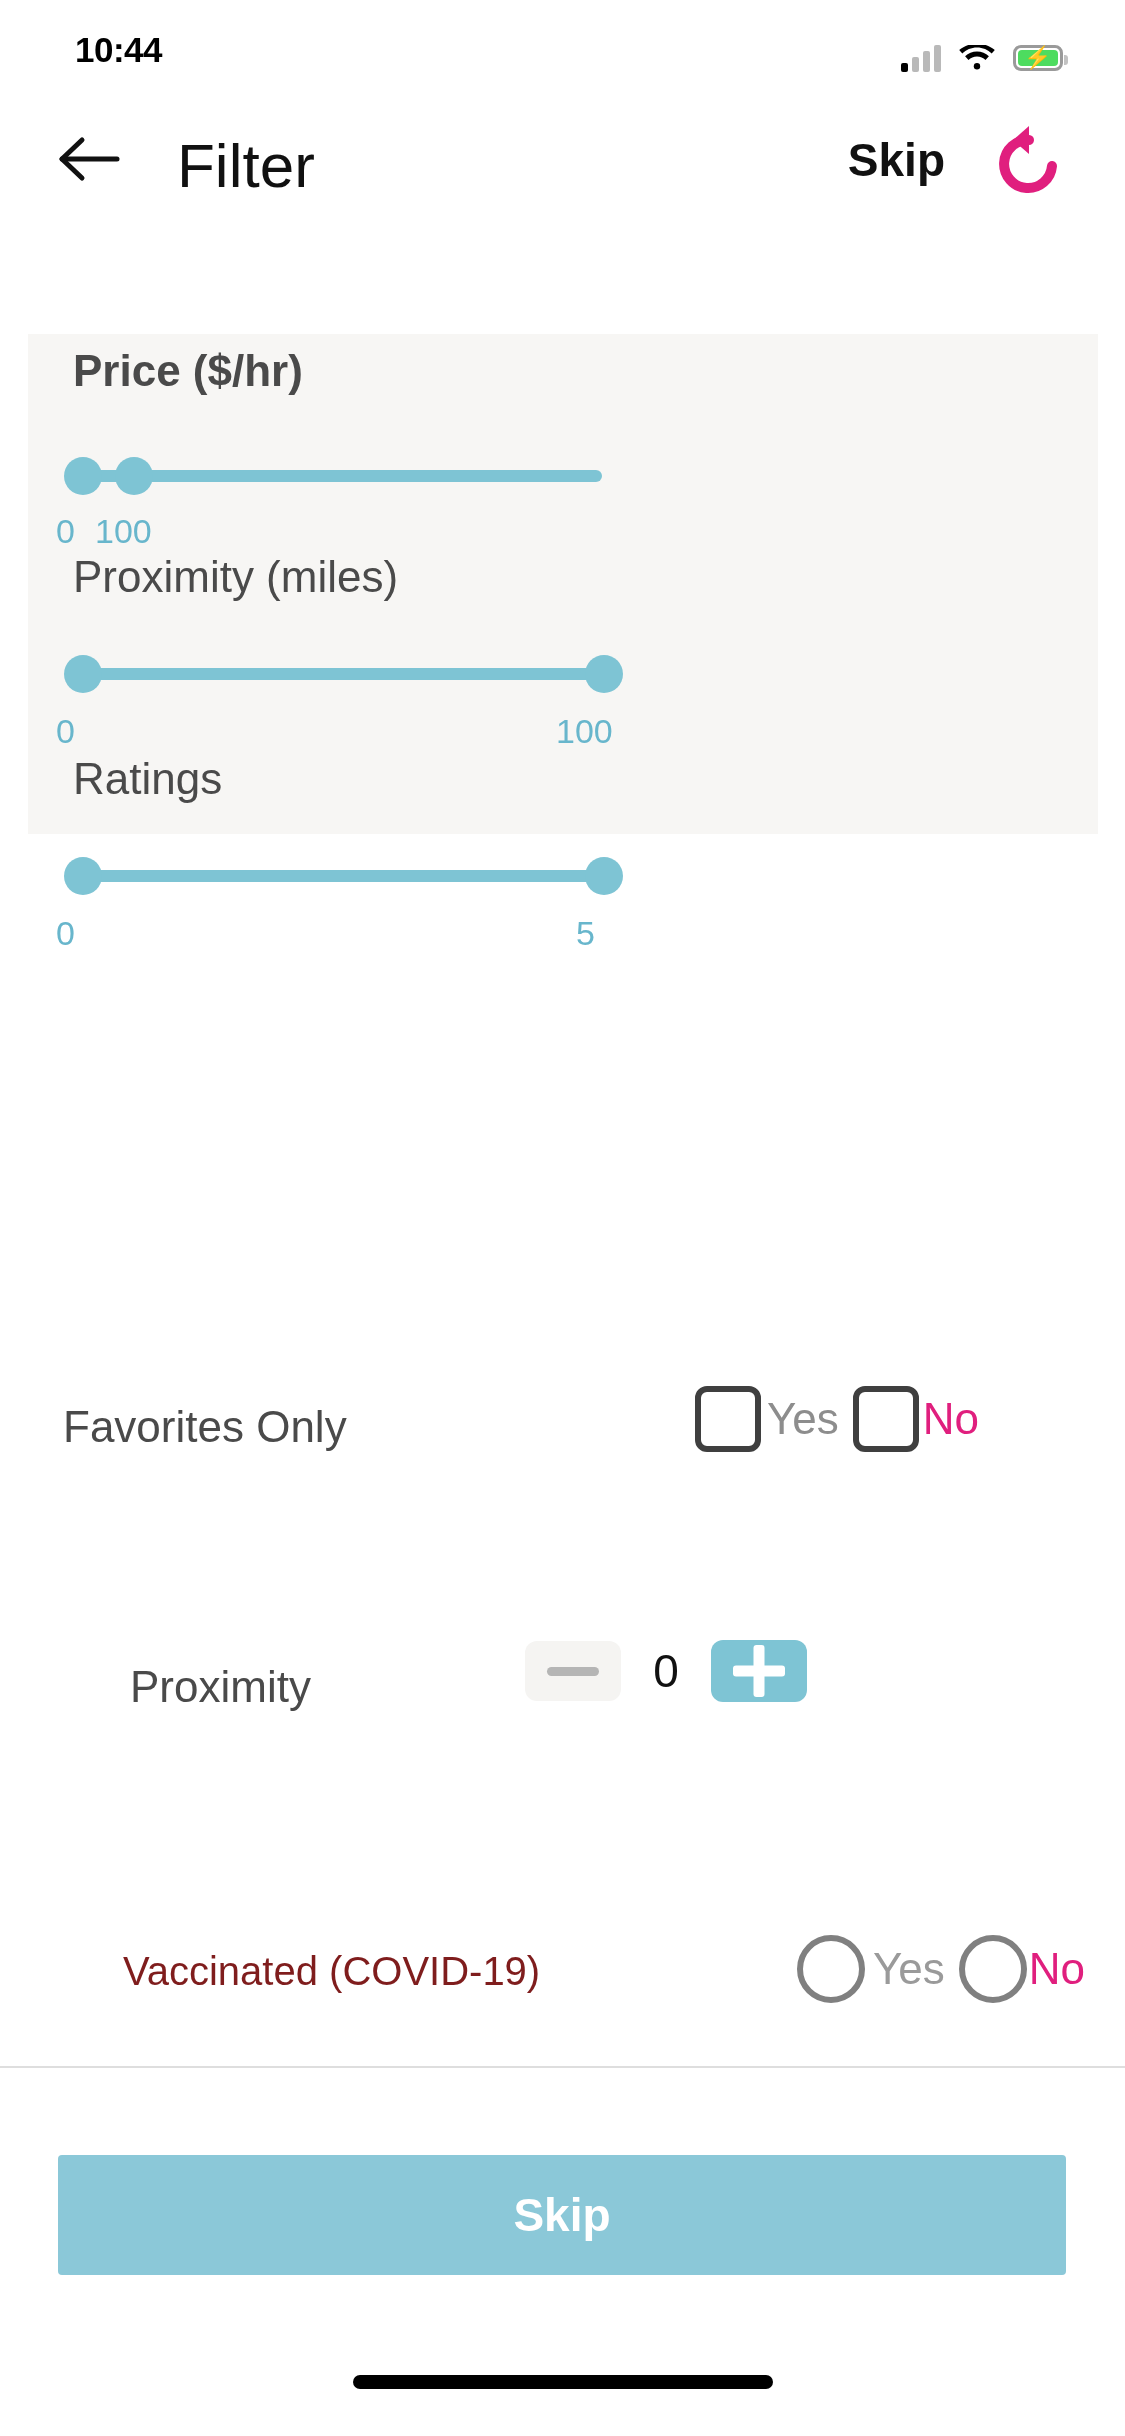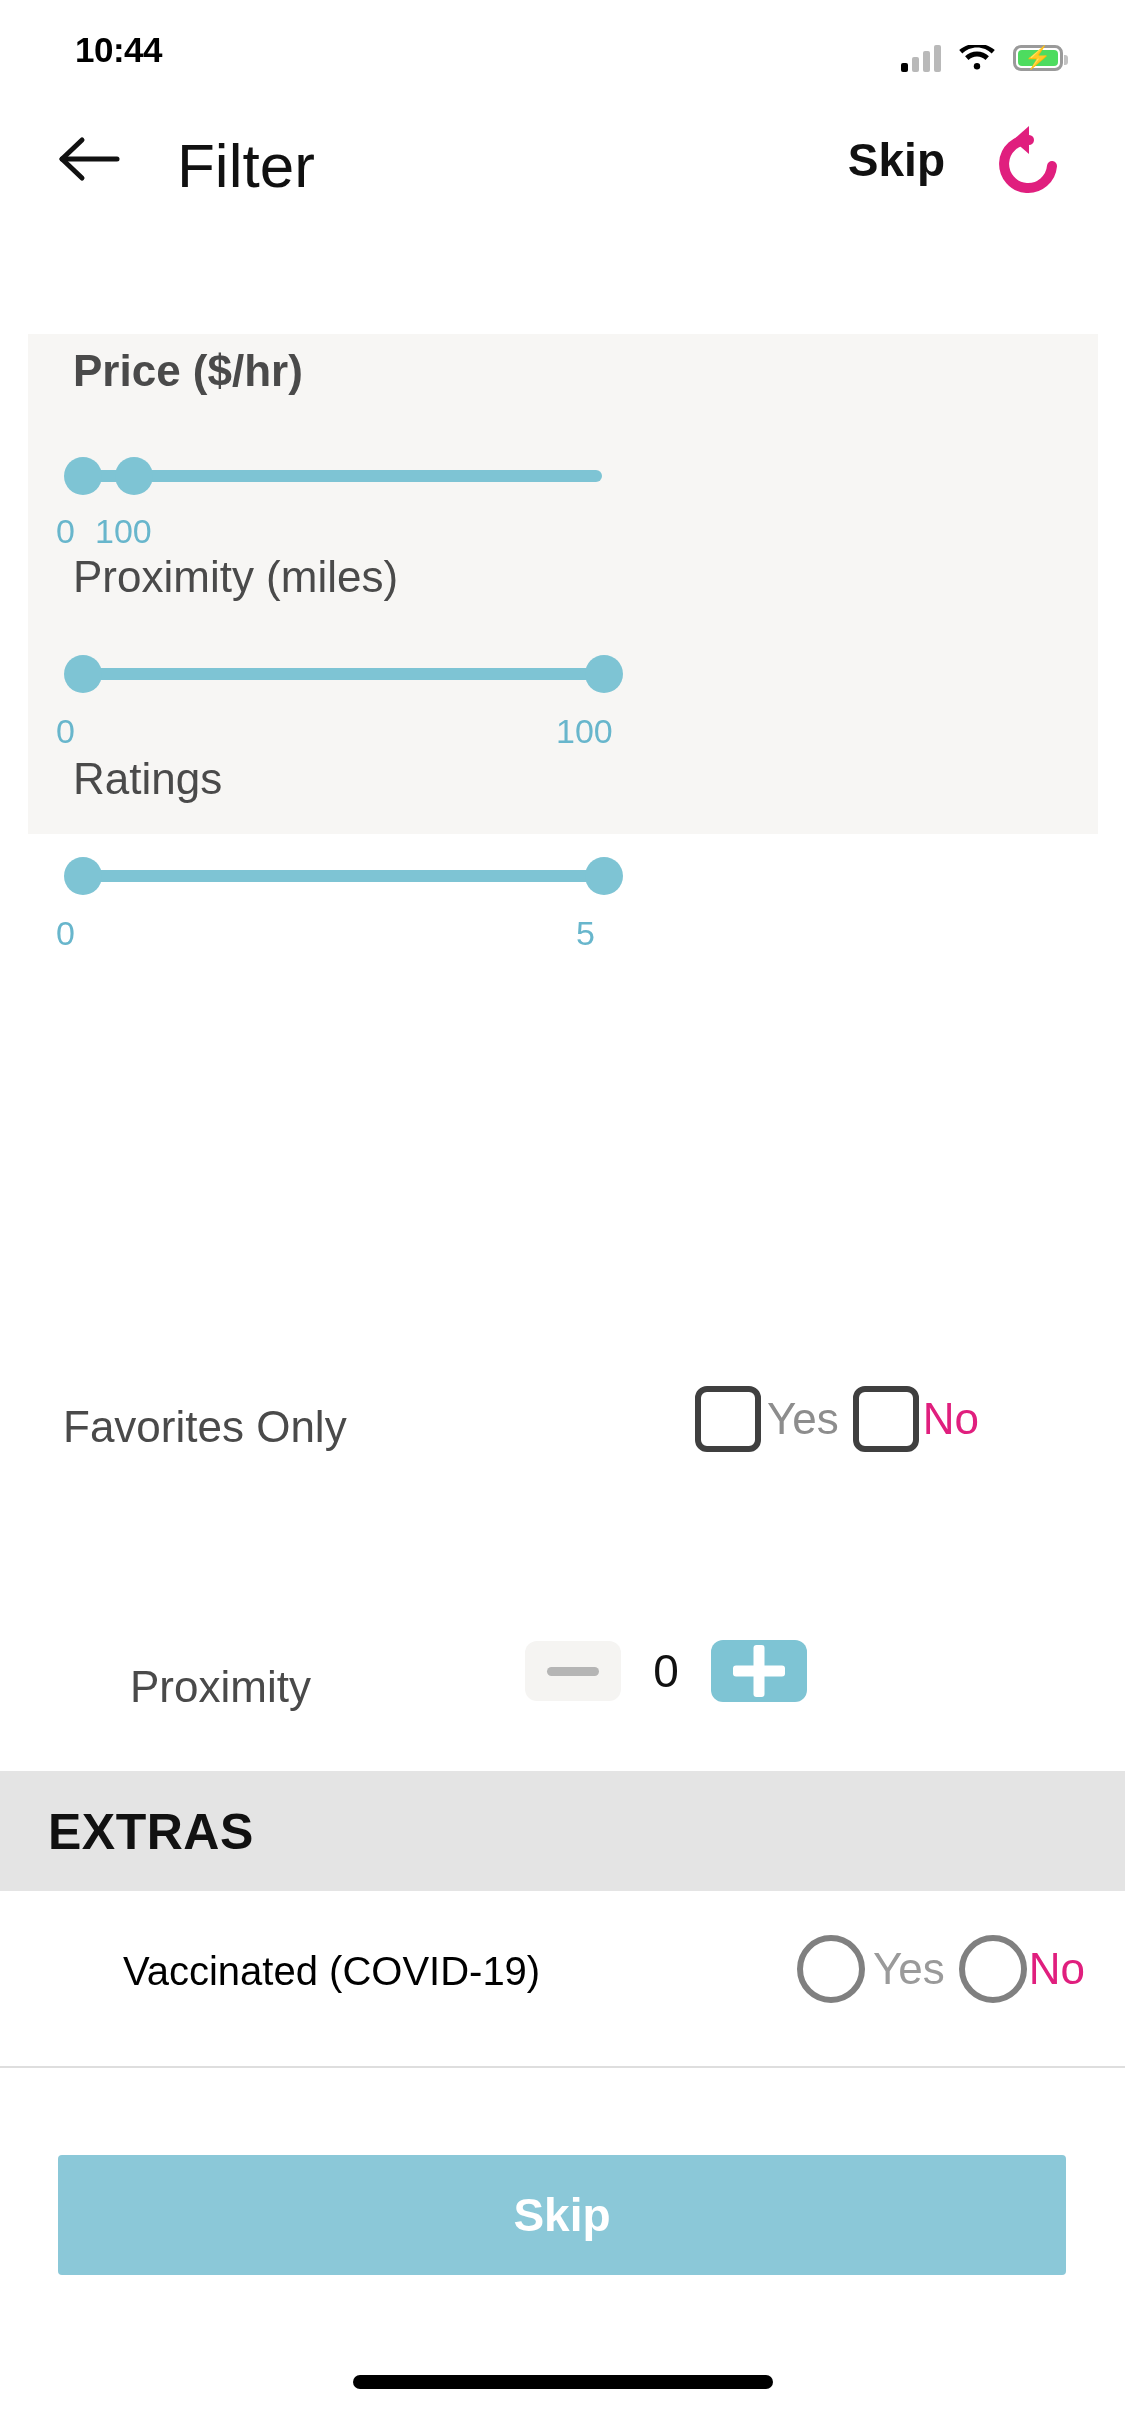--- a/index.html
+++ b/index.html
@@ -152,21 +152,21 @@
   }
   .extras-title {
     position:absolute; left:48px; top:32px;
     font-size:50px; font-weight:700; color:#111; letter-spacing:0.5px;
   }
 
   
   .vax-row { position:absolute; left:0; top:1891px; width:1125px; height:175px; background:#fff; }
   .vax-label {
     position:absolute; left:123px; top:58px;
-    font-size:40px; color:#000000;
+    font-size:40px; color:#7f1d1d;
   }
   .vax-controls {
     position:absolute; right:40px; top:44px;
     display:flex; align-items:center;
   }
   .radio {
     width:68px; height:68px; border:6px solid #808080; border-radius:50%;
     background:#fff;
   }
   .rd-label-yes { font-size:44px; color:#9a9a9a; margin:0 14px 0 8px; }
@@ -281,23 +281,20 @@
         <span class="bar"></span>
       </div>
       <div class="exp-value">0</div>
       <div class="step-plus">
         <span class="h"></span>
         <span class="v"></span>
       </div>
     </div>
   </div>
 
-  <div class="extras-band">
-    <div class="extras-title">EXTRAS</div>
-  </div>
 
   <div class="vax-row">
     <div class="vax-label">Vaccinated (COVID-19)</div>
     <div class="vax-controls">
       <div class="radio"></div>
       <span class="rd-label-yes">Yes</span>
       <div class="radio"></div>
       <span class="rd-label-no">No</span>
     </div>
   </div>

